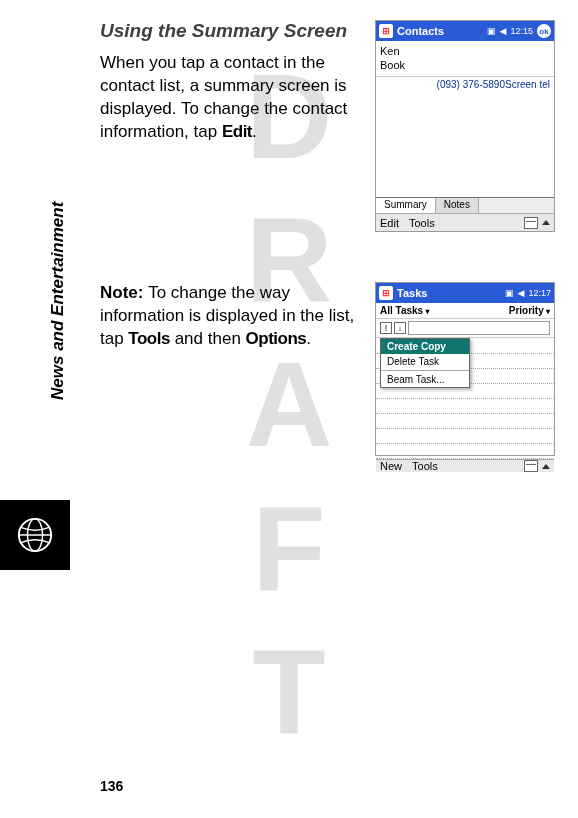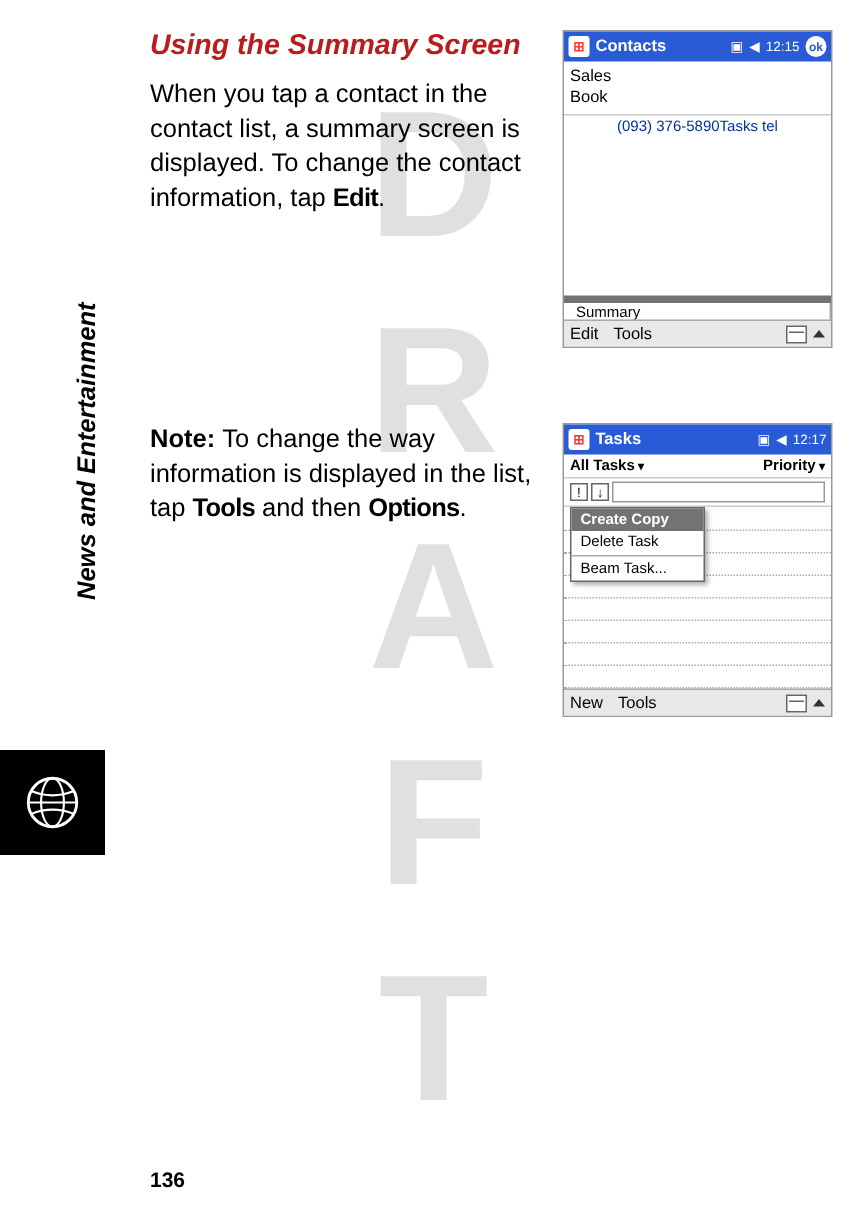--- a/index.html
+++ b/index.html
@@ -56,21 +56,21 @@
     width: 455px;
     z-index: 1;
   }
   .section { display: flex; gap: 15px; margin-bottom: 50px; align-items: flex-start; }
   .text-col { flex: 1; }
   .fig-col { width: 180px; flex-shrink: 0; }
   h2.heading {
     font-style: italic;
     font-weight: bold;
     font-size: 19px;
-    color: #b91c1c;
+    color: #404040;
     margin-bottom: 10px;
   }
   .body {
     font-size: 17px;
     line-height: 1.35;
     color: #000000;
   }
   .body .b { font-weight: bold; font-family: "Arial Narrow", Arial, sans-serif; letter-spacing: -0.5px; }
   .body .nb { font-weight: bold; }
   .note { }
@@ -90,36 +90,35 @@
     height: 20px;
     padding: 0 3px;
     gap: 4px;
   }
   .device .topbar .flag { width: 14px; height: 14px; background: #fff; border-radius: 2px; display:flex;align-items:center;justify-content:center;}
   .device .topbar .flag span { color:#f33; font-weight:bold; font-size:9px;}
   .device .topbar .title { font-weight: bold; flex: 1; font-size: 11px; }
   .device .topbar .mini { font-size: 9px; display:inline-block; }
   .device .topbar .ok { background:#fff; color:#2a5bd7; border-radius:50%; width:14px; height:14px; display:flex;align-items:center;justify-content:center; font-size:8px; font-weight:bold;}
   .device .inner { height: 190px; display: flex; flex-direction: column; }
-  .device .inner2 { height: 174px; display: flex; flex-direction: column; }
+  .device .inner2 { height: 152px; display: flex; flex-direction: column; }
   .lines { padding: 3px 4px; font-size: 11px; flex: 0 0 auto; }
   .lines div { line-height: 1.3; }
   .phone-row {
     border-top: 1px solid #ccc;
-    display: flex; justify-content: center;
+    display: flex; justify-content: flex-end;
     padding: 2px 4px; font-size: 10px;
     color: #003399;
   }
   .phone-row .left { color: #003399; }
   .phone-row .right { color: #003399; }
   .flex-grow { flex: 1; }
   .tabs {
-    display:flex; border-top:5px solid #737373; font-size:10px; height:16px;
+    display:flex; border-top:1px solid #737373; font-size:10px; height:16px;
     background:#eee;
-    flex-direction:column;
   }
   .tabs .tab { padding: 1px 8px; border-right: 1px solid #aaa; background:#fff;}
   .tabs .tab.inactive { background:#ddd; }
   .bottombar {
     border-top:1px solid #aaa; height:18px; display:flex; align-items:center;
     padding: 0 4px; gap: 10px; font-size:11px; background:#e8e8e8;
   }
   .bottombar .right-icons { margin-left:auto; display:flex; gap:4px; align-items:center;}
   .kb { width:14px; height:12px; border:1px solid #666; background:#fff; position:relative;}
   .kb::after{content:"";position:absolute;left:1px;right:1px;top:3px;height:1px;background:#666;}
@@ -143,21 +142,21 @@
     border-bottom:1px dotted #aaa;
   }
   .popup {
     position:absolute; left:4px; top:0px;
     border:1px solid #666; background:#fff;
     box-shadow: 2px 2px 3px rgba(0,0,0,0.3);
     width: 90px; font-size:10px;
     z-index:5;
   }
   .popup .mi { padding:2px 6px; }
-  .popup .mi.hi { background:#737373; color:#fff; font-weight:bold;}
+  .popup .mi.hi { background:#0f766e; color:#fff; font-weight:bold;}
   .popup hr { border:none; border-top:1px solid #aaa; margin:1px 0;}
   .dotted-rows { flex:1; position:relative; }
   .dotted-rows .dline { height:15px; border-bottom:1px dotted #aaa;}
   .page-num {
     position:absolute;
     left: 100px;
     bottom: 24px;
     font-weight: bold;
     font-size: 14px;
   }
@@ -195,26 +194,26 @@
               <span>⊞</span>
             </span>
           <span class="title">Contacts</span>
           <span class="mini">▣</span>
           <span class="mini">◀</span>
           <span class="mini">12:15</span>
           <span class="ok">ok</span>
         </div>
         <div class="inner">
           <div class="lines">
-            <div>Sales</div>
+            <div>Ken</div>
             <div>Book</div>
           </div>
           <div class="phone-row">
             <span class="left">(093) 376-5890</span>
-            <span class="right">Tasks tel</span>
+            <span class="right">Screen tel</span>
           </div>
           <div class="flex-grow"></div>
           <div class="tabs">
             <div class="tab">Summary</div>
             <div class="tab inactive">Notes</div>
           </div>
           <div class="bottombar">
             <span>Edit</span>
             <span>Tools</span>
             <span class="right-icons">

